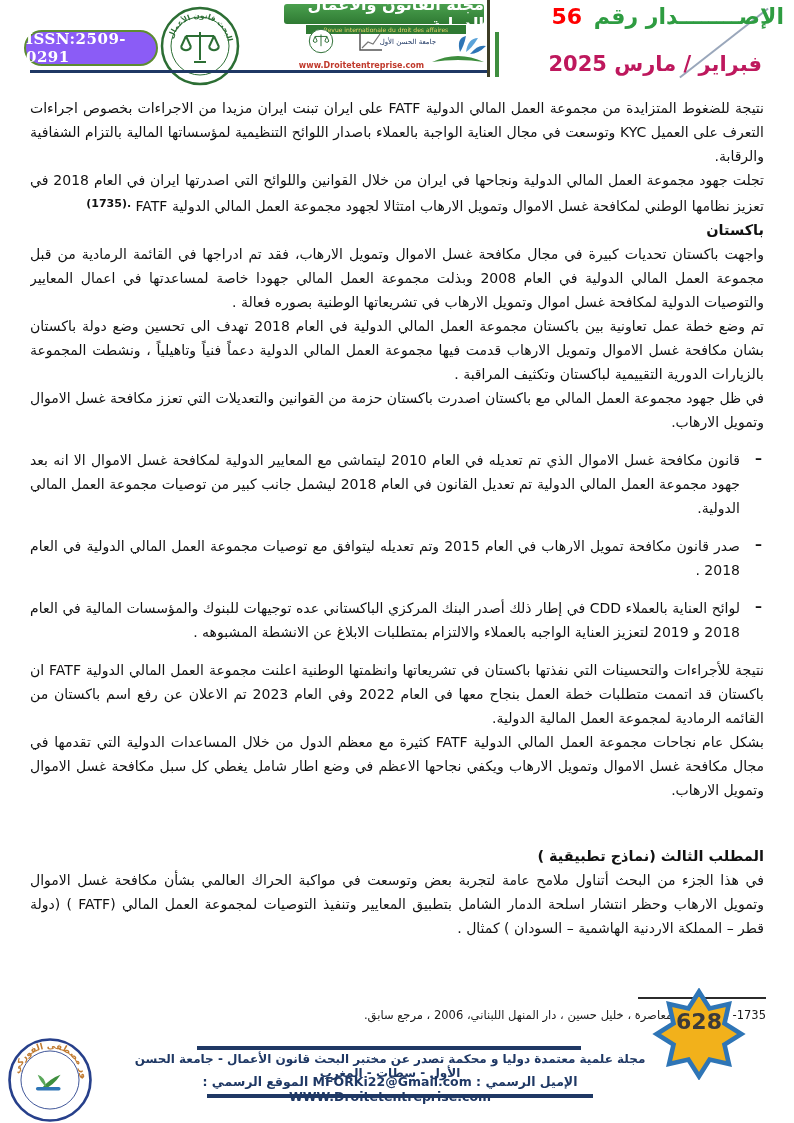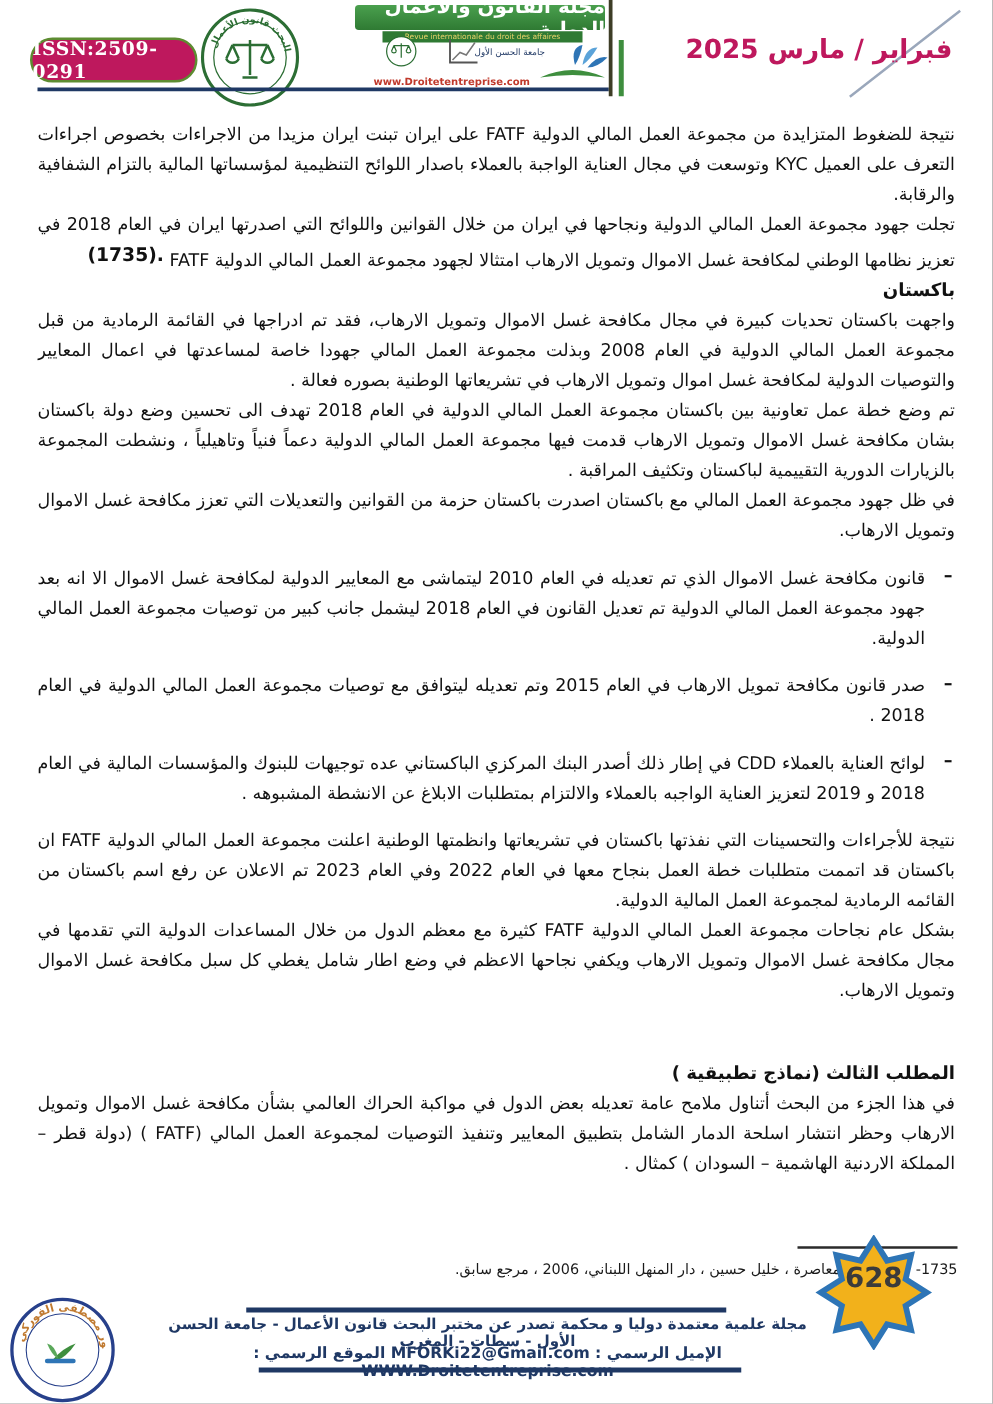--- a/index.html
+++ b/index.html
@@ -8,21 +8,21 @@
     position:relative; width:794px; height:1123px; margin:0 auto;
     background:#ffffff; overflow:hidden;
     font-family:"DejaVu Sans", sans-serif;
   }
 
   
   .header { position:absolute; top:0; left:0; width:794px; height:92px; }
   .hdr-rule { position:absolute; top:70px; left:30px; width:457px; height:3px; background:#1F3864; }
   .issn-pill {
     position:absolute; top:30px; left:24px; width:134px; height:36px;
-    background:#be185d; border-radius:18px; border:2px solid #5d8c31;
+    background:#8b5cf6; border-radius:18px; border:2px solid #5d8c31;
     color:#ffffff; font-weight:bold; font-size:15px; letter-spacing:.5px;
     display:flex; align-items:center; justify-content:center;
     font-family:"DejaVu Serif", serif;
   }
   .lab-logo { position:absolute; top:6px; left:160px; }
   .journal-logo {
     position:absolute; top:4px; left:252px; width:232px; height:66px;
   }
   .jl-banner {
     position:absolute; top:0; right:0; width:200px; height:20px;
@@ -54,21 +54,21 @@
     position:absolute; top:96px; left:30px; width:734px; height:896px;
     direction:rtl; text-align:justify; color:#111;
     font-size:14px; line-height:24px; overflow:hidden;
   }
   .doc-body p, .doc-body .li { margin:0; }
   .doc-body .h { font-weight:bold; font-size:14.5px; }
   .li { position:relative; padding-right:24px; }
   .li .marker { position:absolute; right:2px; top:-2px; font-weight:bold; }
   .gap  { margin-top:14px !important; }
   .gap-lg { margin-top:42px !important; }
-  .fnref { font-weight:bold; font-size:15px; vertical-align:4px; direction:ltr; unicode-bidi:isolate; }
+  .fnref { font-weight:bold; font-size:11px; vertical-align:4px; direction:ltr; unicode-bidi:isolate; }
 
   
   .fn-sep { position:absolute; top:997px; left:638px; width:128px; height:2px; background:#2b2b2b; }
   .footnote {
     position:absolute; top:1005px; left:30px; width:736px;
     direction:rtl; text-align:right; font-size:11.5px; color:#1a1a1a; line-height:20px;
   }
 
   
   .ft-rule-top    { position:absolute; top:1046px; left:197px; width:384px; height:4px; background:#1F3864; }
@@ -147,20 +147,24 @@
       </div>
       <div class="jl-url">www.Droitetentreprise.com</div>
     </div>
 
     <div class="hdr-rule"></div>
     <div class="vbar-dark"></div>
     <div class="vbar-green"></div>
     <div class="pen-line"></div>
 
     <div class="issue-box">
+      <div class="issue-line1">
+        <span>الإصــــــــدار رقم</span>
+        <span class="num">56</span>
+      </div>
       <div class="issue-line2">فبراير / مارس 2025</div>
     </div>
   </div>
 
   <div class="doc-body">
 
     <p>نتيجة للضغوط المتزايدة من مجموعة العمل المالي الدولية FATF على ايران تبنت ايران  مزيدا من الاجراءات بخصوص اجراءات التعرف على العميل KYC وتوسعت في مجال العناية الواجبة بالعملاء باصدار اللوائح التنظيمية لمؤسساتها المالية بالتزام الشفافية والرقابة.</p>
 
     <p><span>تجلت جهود مجموعة العمل المالي الدولية ونجاحها في ايران من خلال القوانين واللوائح التي اصدرتها ايران في العام 2018 في تعزيز نظامها الوطني لمكافحة غسل الاموال وتمويل الارهاب امتثالا لجهود مجموعة العمل المالي الدولية FATF</span> <span class="fnref">(1735).</span></p>
 
@@ -186,21 +190,21 @@
       <span class="marker">–</span>
       <span>لوائح العناية بالعملاء CDD في إطار ذلك أصدر البنك المركزي الباكستاني عده توجيهات للبنوك والمؤسسات المالية في العام 2018 و 2019 لتعزيز العناية الواجبه بالعملاء والالتزام بمتطلبات الابلاغ عن الانشطة المشبوهه .</span>
     </div>
 
     <p class="gap">نتيجة للأجراءات والتحسينات التي نفذتها باكستان في تشريعاتها وانظمتها الوطنية اعلنت مجموعة العمل المالي الدولية FATF ان باكستان قد اتممت متطلبات خطة العمل بنجاح معها في العام 2022 وفي العام 2023 تم الاعلان عن رفع اسم باكستان من القائمه الرمادية لمجموعة العمل المالية الدولية.</p>
 
     <p>بشكل عام نجاحات مجموعة العمل المالي الدولية FATF كثيرة مع معظم الدول من خلال المساعدات الدولية التي تقدمها في مجال مكافحة غسل الاموال وتمويل الارهاب ويكفي نجاحها الاعظم في وضع اطار شامل يغطي كل سبل مكافحة غسل الاموال وتمويل الارهاب.</p>
 
     <p class="h gap-lg">المطلب الثالث (نماذج تطبيقية )</p>
 
-    <p>في هذا الجزء من البحث أتناول ملامح عامة تعديله بعض الدول في مواكبة الحراك العالمي بشأن مكافحة غسل الاموال وتمويل الارهاب وحظر انتشار اسلحة الدمار الشامل بتطبيق المعايير وتنفيذ التوصيات لمجموعة العمل المالي (FATF ) (دولة قطر – المملكة الاردنية الهاشمية – السودان ) كمثال .</p>
+    <p>في هذا الجزء من البحث أتناول ملامح عامة لتجربة بعض وتوسعت في مواكبة الحراك العالمي بشأن مكافحة غسل الاموال وتمويل الارهاب وحظر انتشار اسلحة الدمار الشامل بتطبيق المعايير وتنفيذ التوصيات لمجموعة العمل المالي (FATF ) (دولة قطر – المملكة الاردنية الهاشمية – السودان ) كمثال .</p>
   </div>
 
   <div class="fn-sep"></div>
   <div class="footnote">1735- قضايا دولية معاصرة  ، خليل حسين ، دار المنهل اللبناني، 2006 ، مرجع سابق.</div>
 
   <div class="ft-rule-top"></div>
   <div class="ft-line1">مجلة علمية معتمدة  دوليا و محكمة تصدر عن مختبر البحث قانون الأعمال - جامعة الحسن الأول - سطات - المغرب</div>
   <div class="ft-line2">
     <span>الإميل الرسمي :</span>
     <span class="ltr">MFORKi22@Gmail.com</span>

